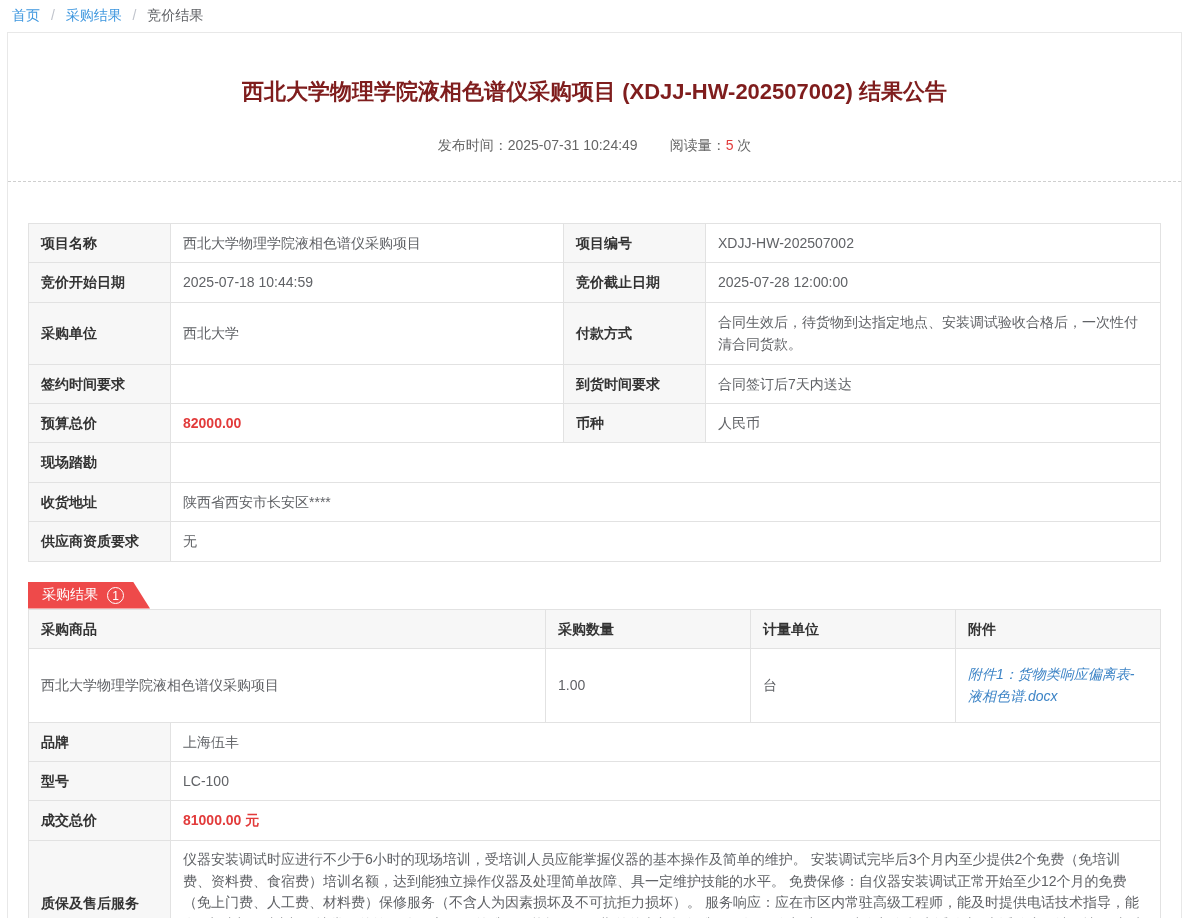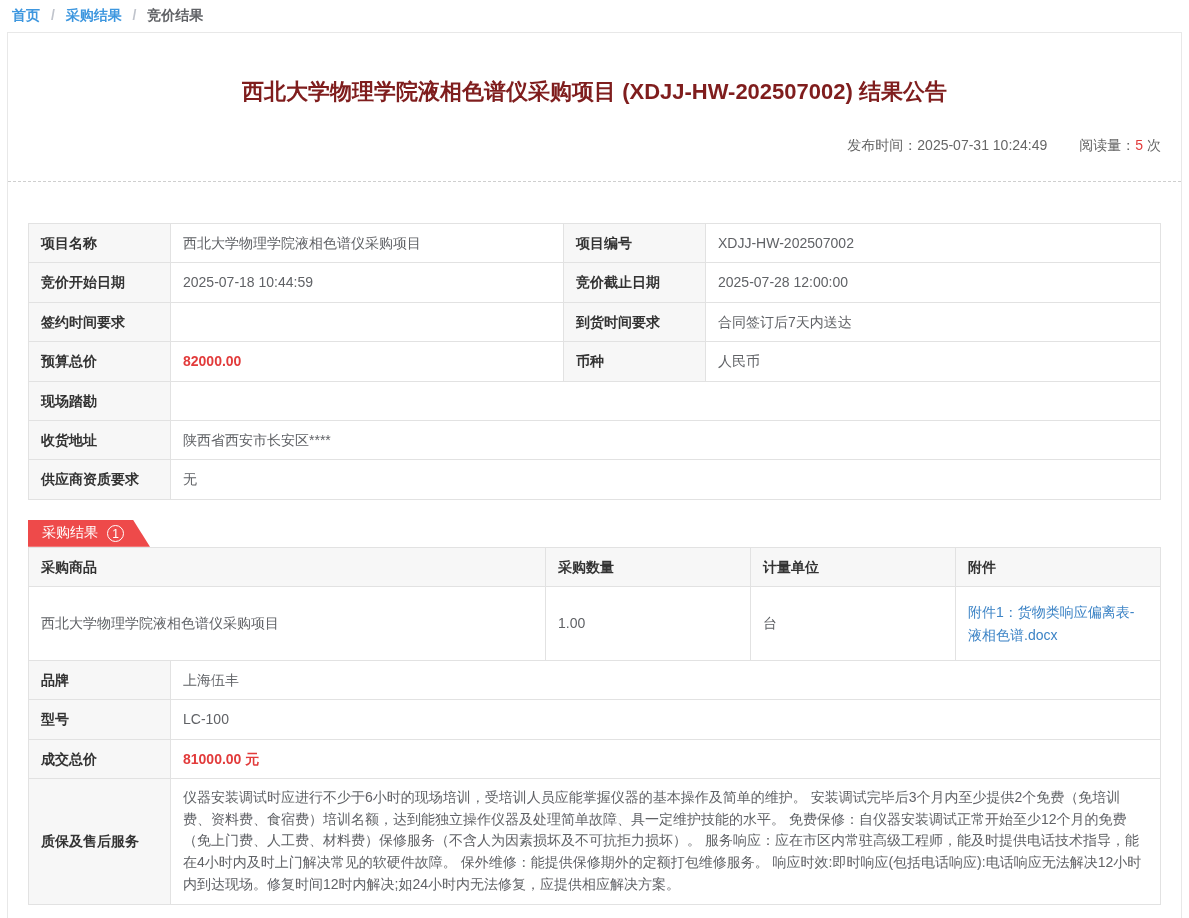--- a/index.html
+++ b/index.html
@@ -8,21 +8,20 @@
     width: 1189px;
     font-family: "Liberation Sans", "DejaVu Sans", sans-serif;
     color: #333;
   }
 
   
   .breadcrumb {
     padding: 7px 12px 9px;
     font-size: 14px;
     line-height: 16px;
-    font-weight: bold;
   }
   .bc-link { color: #3e97df; text-decoration: none; cursor: pointer; }
   .bc-sep { color: #c0c4cc; margin: 0 7px; }
   .bc-current { color: #606266; }
 
   
   .card {
     margin: 0 7px;
     background: #fff;
     border: 1px solid #e8e8e8;
@@ -39,21 +38,20 @@
   .page-title {
     margin: 0 0 30px;
     font-size: 22px;
     font-weight: bold;
     color: #7f1d1d;
   }
   .meta {
     color: #666;
     font-size: 14px;
     padding-bottom: 26px;
-    text-align: right;
   }
   .meta .views-group { margin-left: 32px; }
   .red { color: #e23b3b; }
 
   
   table { border-collapse: collapse; width: 100%; font-size: 14px; table-layout: fixed; }
   td, th {
     border: 1px solid #e2e2e2;
     padding: 8px 12px;
     color: #606266;
@@ -89,21 +87,21 @@
     width: 17px; height: 17px;
     margin-left: 9px;
     border: 1px solid #fff;
     border-radius: 50%;
     font-size: 12px;
     line-height: 16px;
     text-align: center;
     font-weight: normal;
   }
   .result-table td.item-cell { padding: 14px 12px; height: 62px; }
-  .attachment-link { color: #3d84c6; text-decoration: none; cursor: pointer; }
+  .attachment-link { color: #3d84c6; text-decoration: none; cursor: pointer; font-style: italic; }
   .service-text { line-height: 1.55; }
 </style>
 </head>
 <body>
 
 <div class="breadcrumb">
   <a class="bc-link">首页</a>
   <span class="bc-sep">/</span>
   <a class="bc-link">采购结果</a>
   <span class="bc-sep">/</span>
@@ -131,20 +129,26 @@
       <td class="label">项目名称</td>
       <td>西北大学物理学院液相色谱仪采购项目</td>
       <td class="label">项目编号</td>
       <td>XDJJ-HW-202507002</td>
     </tr>
     <tr>
       <td class="label">竞价开始日期</td>
       <td>2025-07-18 10:44:59</td>
       <td class="label">竞价截止日期</td>
       <td>2025-07-28 12:00:00</td>
+    </tr>
+    <tr>
+      <td class="label">采购单位</td>
+      <td>西北大学</td>
+      <td class="label">付款方式</td>
+      <td>合同生效后，待货物到达指定地点、安装调试验收合格后，一次性付清合同货款。</td>
     </tr>
     <tr>
       <td class="label">签约时间要求</td>
       <td></td>
       <td class="label">到货时间要求</td>
       <td>合同签订后7天内送达</td>
     </tr>
     <tr>
       <td class="label">预算总价</td>
       <td class="price">82000.00</td>

